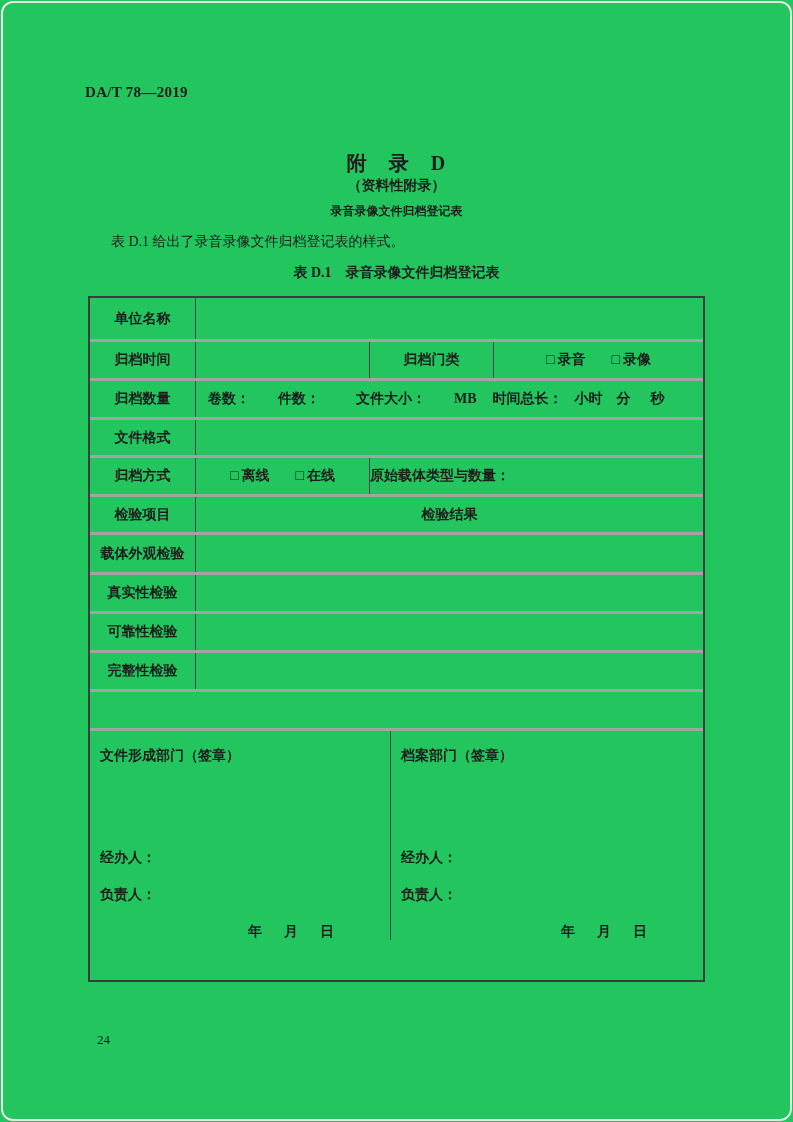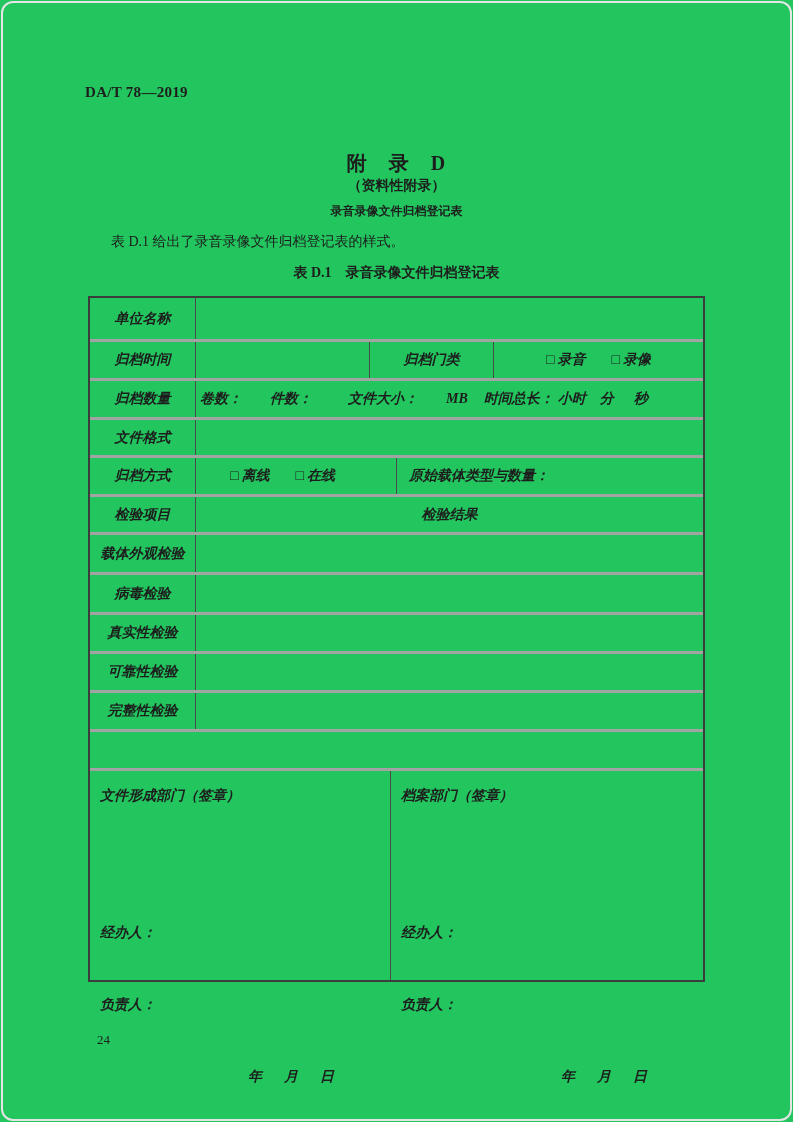--- a/index.html
+++ b/index.html
@@ -17,44 +17,44 @@
   .centered{position:absolute;left:0;width:100%;text-align:center;}
   .appendix-title{top:150px;font-size:20px;font-weight:700;letter-spacing:1px;}
   .appendix-subtitle{top:177px;font-size:14px;font-weight:700;}
   .appendix-heading{top:203px;font-size:12px;font-weight:700;}
   .intro{position:absolute;left:111px;top:233px;font-size:14px;font-weight:400;}
   .table-caption{top:264px;font-size:14px;font-weight:700;}
 
   .form-table{
     position:absolute;left:88px;top:296px;width:617px;height:686px;
     border:2px solid #3c3c3c;box-sizing:border-box;
-    font-size:14px;font-weight:600;display:flex;flex-direction:column;font-style:italic;
+    font-size:14px;font-weight:600;display:flex;flex-direction:column;
   }
   .row{display:flex;box-sizing:border-box;flex-shrink:0;}
   .row + .row{border-top:3px solid #a3a3a3;}
   .cell{box-sizing:border-box;display:flex;align-items:center;min-width:0;}
   .cell + .cell{border-left:1px solid #4a4a4a;}
   .label-cell{width:105px;flex-shrink:0;justify-content:center;text-align:center;}
   .flex1{flex:1;}
   .center{justify-content:center;}
   .w174{width:174px;flex-shrink:0;}
   .w124{width:124px;flex-shrink:0;}
-  .pad-left{padding-left:12px;margin-left:27px;}
+  .pad-left{padding-left:0;}
 
   .checkbox-item{display:inline-flex;align-items:center;}
   .checkbox-item + .checkbox-item{margin-left:26px;}
   .checkbox-glyph{font-weight:400;margin-right:3px;font-size:14px;}
 
   .quantity-cell{align-items:center;}
   .quantity-cell .seg{white-space:nowrap;}
-  .ml8{margin-left:4px;} .ml14{margin-left:14px;} .ml16{margin-left:16px;}
+  .ml8{margin-left:12px;} .ml14{margin-left:14px;} .ml16{margin-left:16px;}
   .ml20{margin-left:20px;} .ml28{margin-left:28px;} .ml36{margin-left:36px;}
 
   .sig-row{height:212px;}
-  .sig-cell{display:flex;flex-direction:column;align-items:stretch;padding:16px 12px 12px 10px;gap:35px;}
+  .sig-cell{display:flex;flex-direction:column;align-items:stretch;padding:16px 12px 12px 10px;}
   .sig-left{width:300px;flex-shrink:0;}
   .sig-title{line-height:18px;}
   .sig-handler{line-height:18px;margin-top:84px;}
   .sig-responsible{line-height:18px;margin-top:19px;}
   .sig-date{
     line-height:18px;margin-top:19px;align-self:flex-end;
     padding-right:44px;display:flex;gap:22px;
   }
   .page-number{position:absolute;left:97px;top:1032px;font-size:13px;font-weight:400;}
 </style>
@@ -132,24 +132,20 @@
 
     <div class="row" style="height:38px">
       <div class="cell label-cell">检验项目</div>
       <div class="cell flex1 center">检验结果</div>
     </div>
 
     <div class="row" style="height:40px">
       <div class="cell label-cell">载体外观检验</div>
       <div class="cell flex1"></div>
     </div>
-    <div class="row" style="height:40px">
-      <div class="cell label-cell">病毒检验</div>
-      <div class="cell flex1"></div>
-    </div>
     <div class="row" style="height:39px">
       <div class="cell label-cell">真实性检验</div>
       <div class="cell flex1"></div>
     </div>
     <div class="row" style="height:39px">
       <div class="cell label-cell">可靠性检验</div>
       <div class="cell flex1"></div>
     </div>
     <div class="row" style="height:39px">
       <div class="cell label-cell">完整性检验</div>

